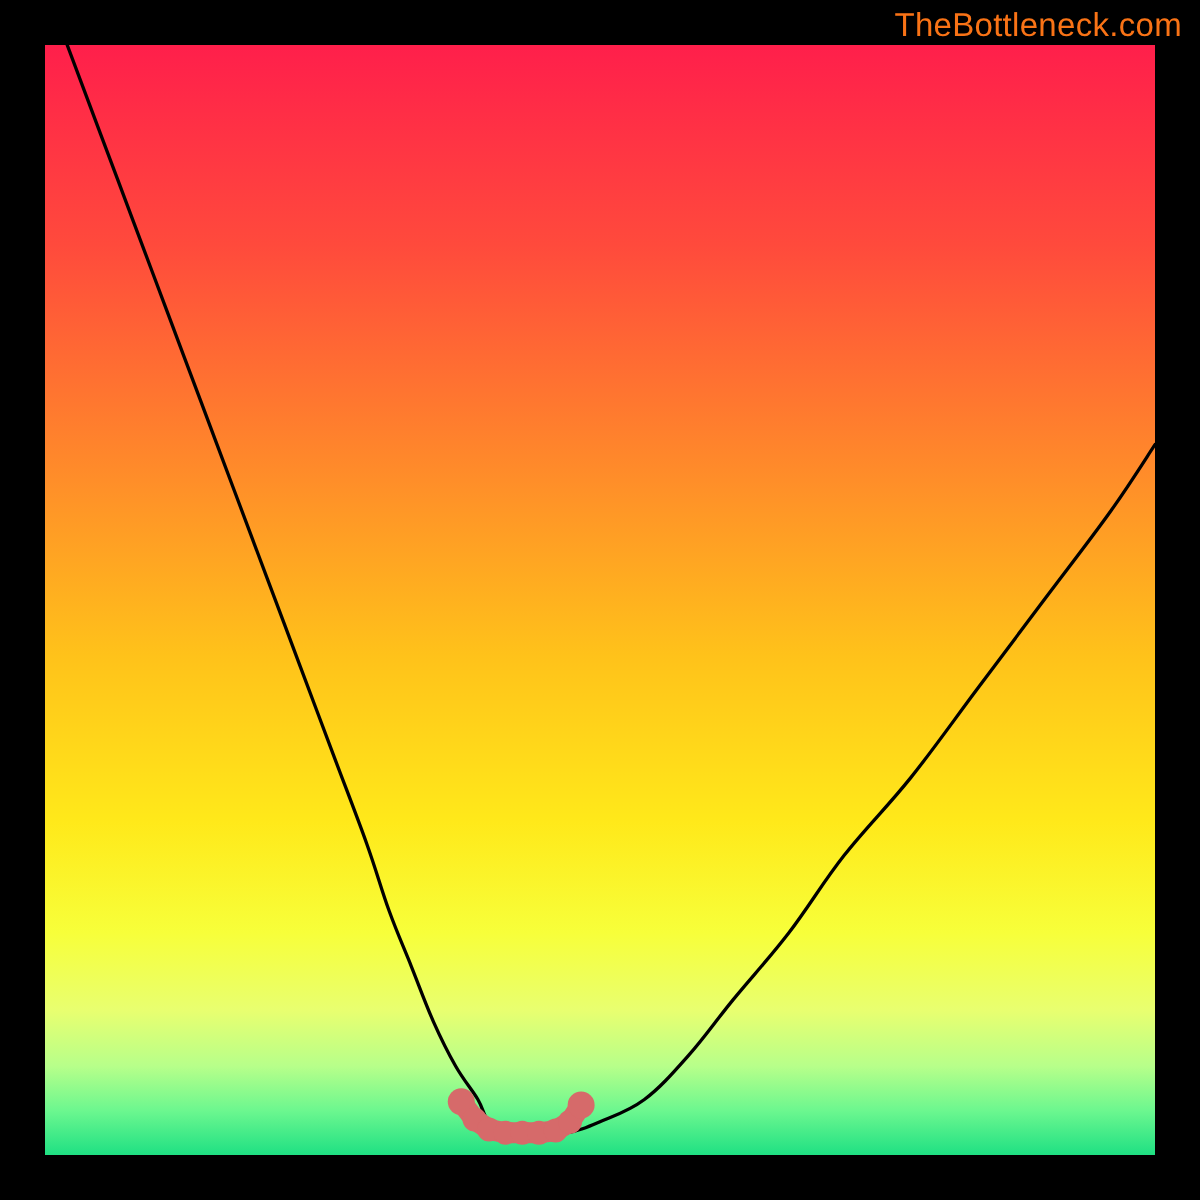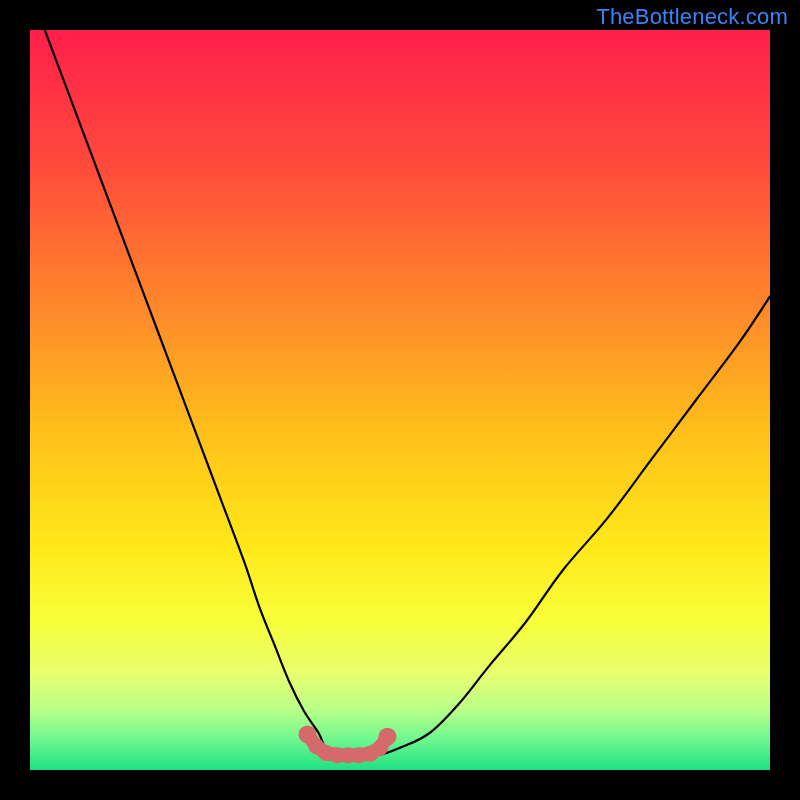--- a/index.html
+++ b/index.html
@@ -14,21 +14,21 @@
   .stage {
     position: relative;
     width: 800px;
     height: 800px;
     background: #000;
   }
   .watermark {
     position: absolute;
     top: 4px;
     right: 12px;
-    color: #3b82f6;
+    color: #f97316;
     font-size: 22px;
     font-weight: 400;
     letter-spacing: 0.2px;
     z-index: 20;
     user-select: none;
   }
   .plot {
     position: absolute;
     left: 30px;
     top: 30px;

